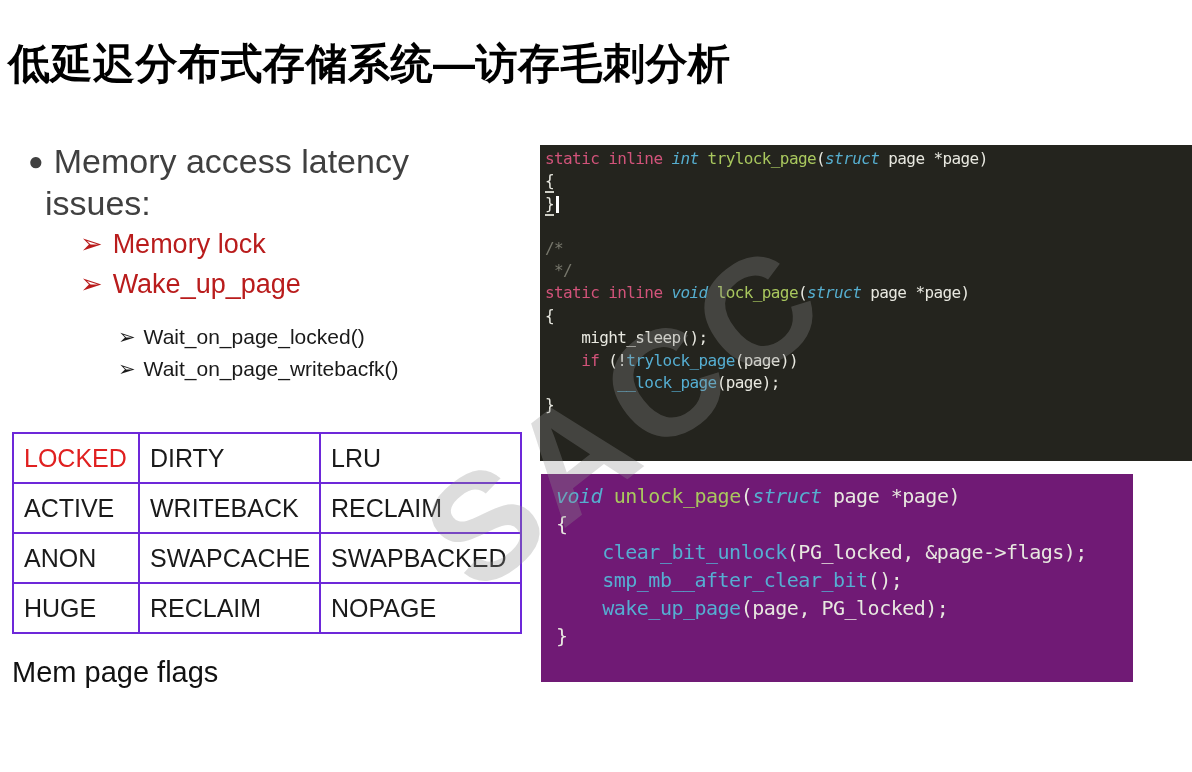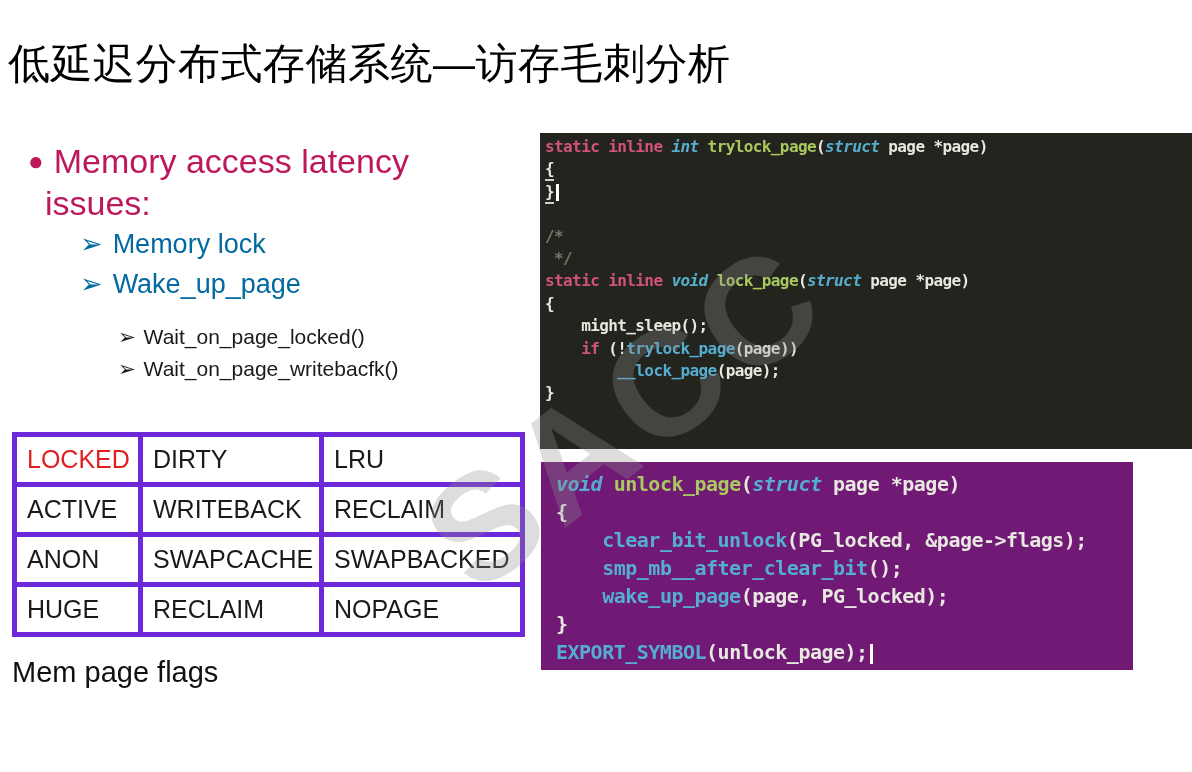--- a/index.html
+++ b/index.html
@@ -2,60 +2,60 @@
 <html><head>
 <meta charset="utf-8">
 <style>
   * { margin:0; padding:0; box-sizing:border-box; }
   html,body { width:1192px; height:772px; }
   body {
     position:relative; background:#ffffff; overflow:hidden;
     font-family:"Liberation Sans","DejaVu Sans",sans-serif; color:#151515;
   }
   .slide-title {
-    position:absolute; left:8px; top:36px; font-size:42px; font-weight:400;
+    position:absolute; left:8px; top:36px; font-size:42px; font-weight:700;
     color:#000; letter-spacing:0.5px; white-space:nowrap;
   }
   .lvl1 {
     position:absolute; left:28px; top:140px; width:450px;
-    font-size:34px; line-height:1.24; color:#be185d;
+    font-size:34px; line-height:1.24; color:#404040;
     padding-left:17px; text-indent:-17px;
   }
   .lvl1 .bullet { font-size:26px; vertical-align:3px; margin-right:10px; }
   .lvl2 {
     position:absolute; left:80px; top:224px; list-style:none;
-    font-size:27px; line-height:40px; color:#0369a1;
+    font-size:27px; line-height:40px; color:#b91c1c;
   }
   .lvl3 {
     position:absolute; left:118px; top:321px; list-style:none;
     font-size:21px; line-height:32px; color:#1a1a1a;
   }
   .arrow { margin-right:10px; }
   .lvl3 .arrow { margin-right:8px; }
 
   table.flags {
     position:absolute; left:12px; top:432px; border-collapse:collapse;
     background:#fff;
   }
   table.flags td {
-    border:5px solid #6d28d9; height:50px; padding-left:10px;
+    border:2px solid #6d28d9; height:50px; padding-left:10px;
     font-size:25px; color:#1a1a1a; vertical-align:middle;
   }
   table.flags td:nth-child(1){ width:126px; }
   table.flags td:nth-child(2){ width:181px; }
   table.flags td:nth-child(3){ width:201px;margin-left:19px; }
 
   .table-caption {
     position:absolute; left:12px; top:656px; width:508px; text-align:left;
     font-size:29px; color:#111;
   }
 
   .code {
     position:absolute; font-family:"DejaVu Sans Mono","Liberation Mono",monospace;
-    font-weight:700; overflow:hidden;
+    font-weight:400; overflow:hidden;margin-top:12px;
   }
   .code .cl { white-space:pre; }
   .code-top {
     left:540px; top:133px; width:652px; height:316px;
     background:#24241e; padding:3px 4px 0 5px;
     font-size:16px; letter-spacing:-0.6px;
   }
   .code-top .cl { height:22.4px; line-height:22.4px; }
   .code-bottom {
     left:541px; top:462px; width:592px; height:208px;
@@ -140,16 +140,15 @@
     <div class="cl"><span class="pl">        </span><span class="fc">__lock_page</span><span class="pl">(page);</span></div>
     <div class="cl"><span class="pl">}</span></div>
   </div>
 <div class="code code-bottom">
     <div class="cl"><span class="ty">void </span><span class="fn">unlock_page</span><span class="pl">(</span><span class="ty">struct </span><span class="pl">page *page)</span></div>
     <div class="cl"><span class="pl">{</span></div>
     <div class="cl"><span class="pl">    </span><span class="fc">clear_bit_unlock</span><span class="pl">(PG_locked, &amp;page-&gt;flags);</span></div>
     <div class="cl"><span class="pl">    </span><span class="fc">smp_mb__after_clear_bit</span><span class="pl">();</span></div>
     <div class="cl"><span class="pl">    </span><span class="fc">wake_up_page</span><span class="pl">(page, PG_locked);</span></div>
     <div class="cl"><span class="pl">}</span></div>
-    <div class="cl"><span class="fc">EXPORT_SYMBOL</span><span class="pl">(unlock_page);</span><span class="cur"></span></div>
   </div>
 
 <div class="watermark">SACC</div>
 
 </body></html>

